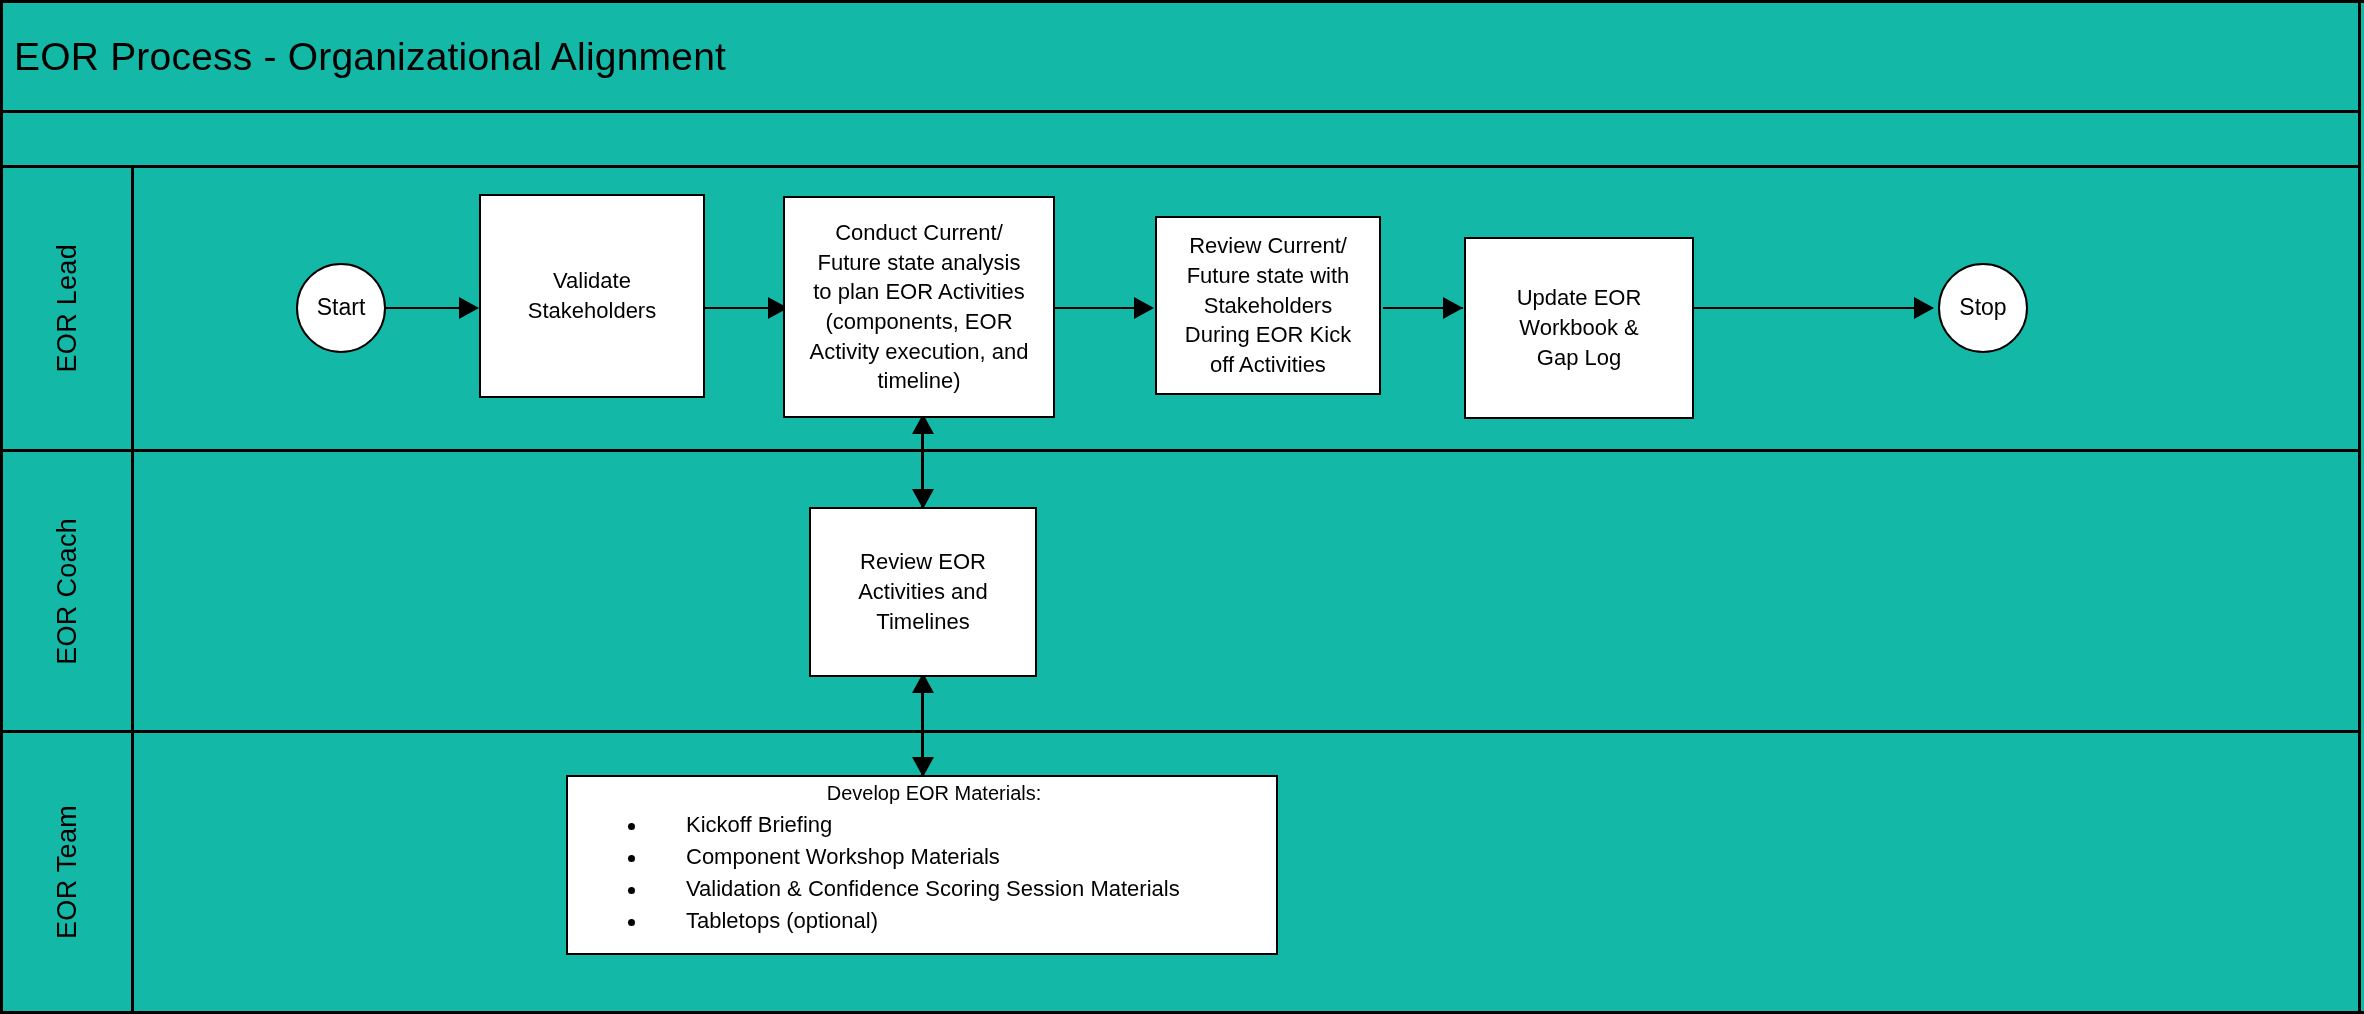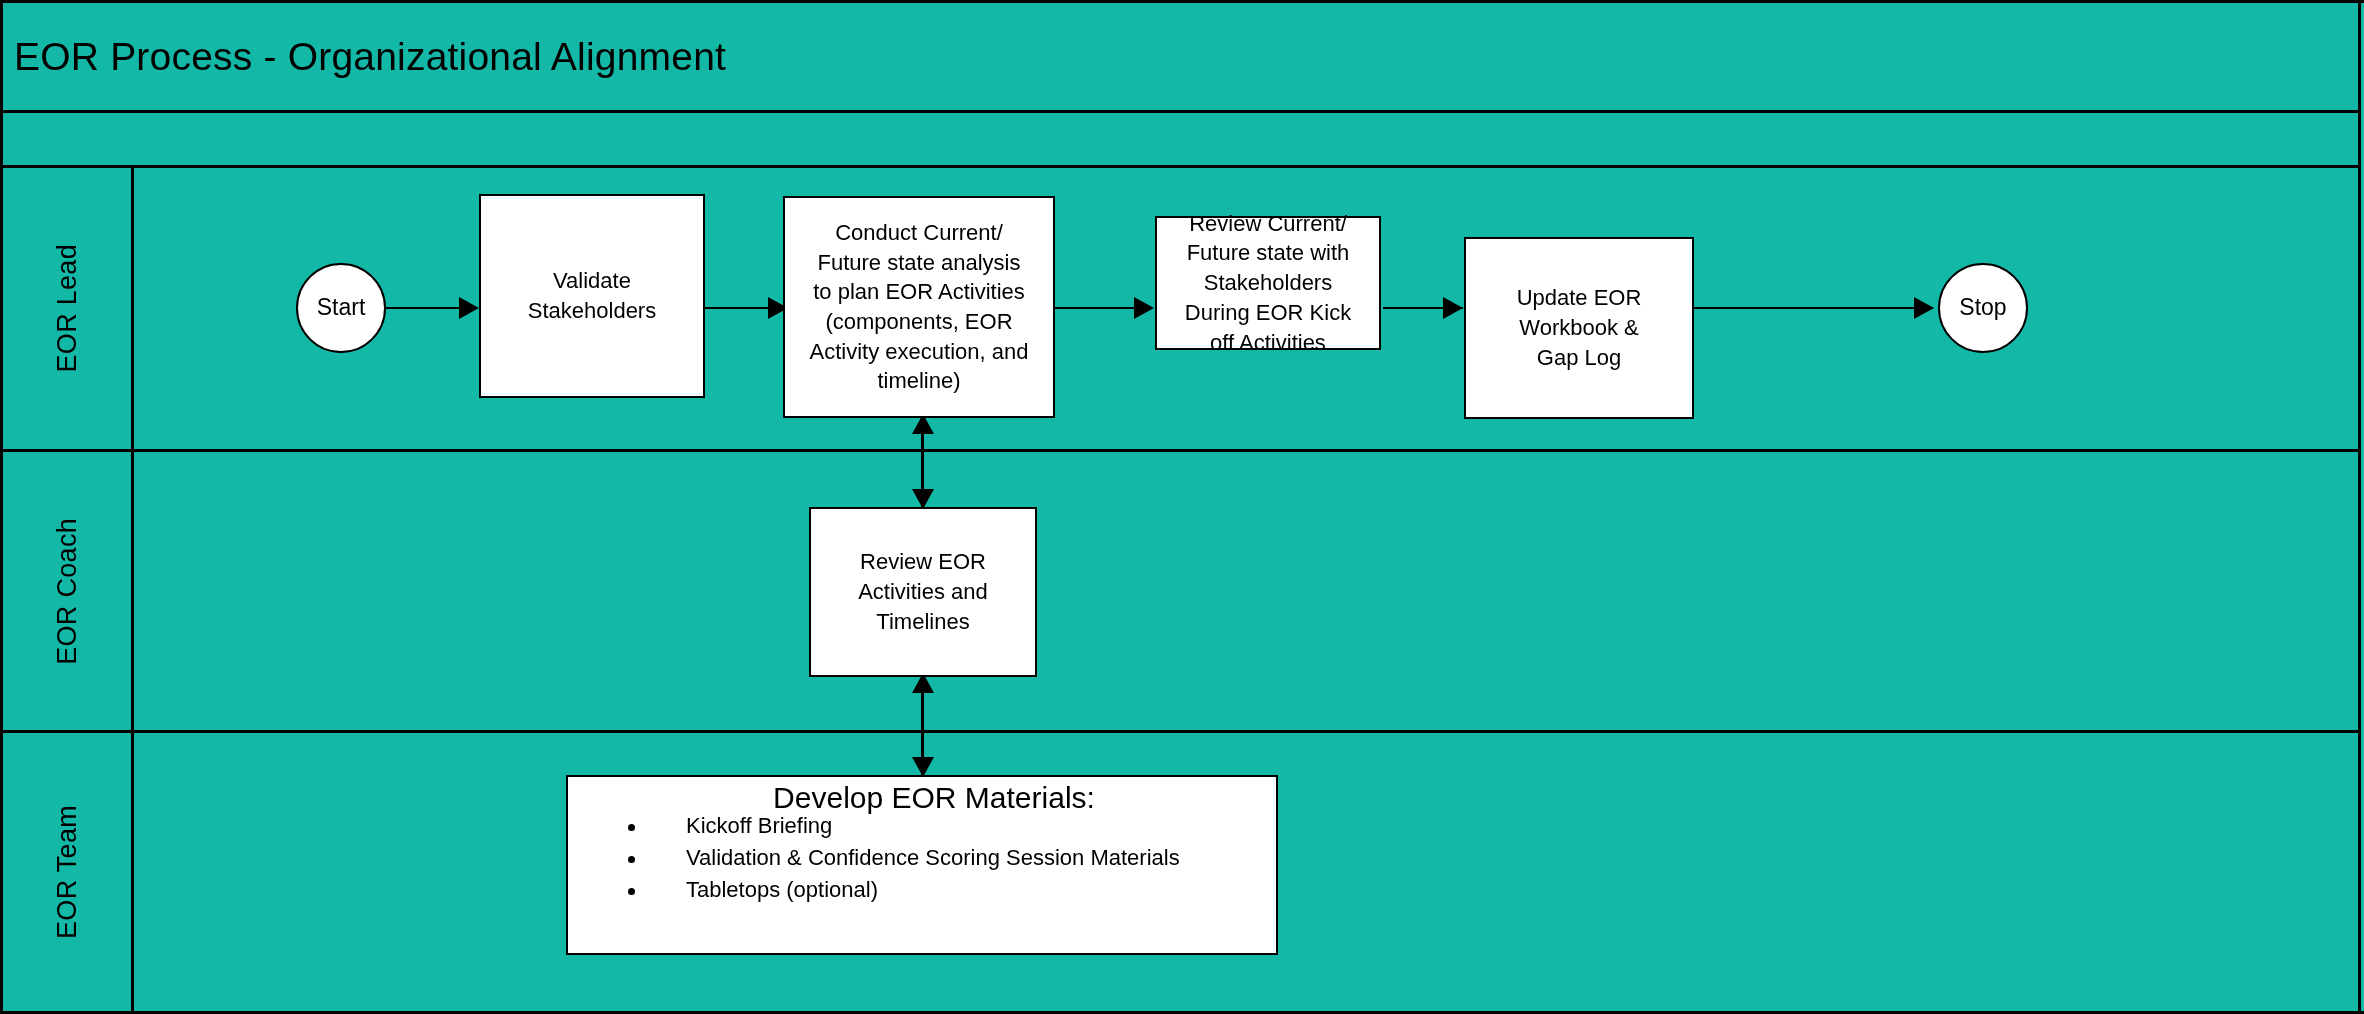--- a/index.html
+++ b/index.html
@@ -94,22 +94,22 @@
     position: absolute;
     box-sizing: border-box;
     border: 2px solid #000000;
     background: #ffffff;
     font-size: 22px;
     line-height: 1.0;
     padding: 6px 0 4px 0;
   }
   .materials-heading {
     text-align: center;
-    font-size: 30px;
-    margin-bottom: 2px;
+    font-size: 20px;
+    margin-bottom: 11px;
     padding-left: 24px;
   }
   .materials-list {
     margin: 0;
     padding: 0;
     list-style: none;
   }
   .materials-list li {
     position: relative;
     padding-left: 118px;
@@ -233,21 +233,21 @@
 
   <div class="node" style="left:783px; top:196px; width:272px; height:222px;">
     <span class="node-text">Conduct Current/
 Future state analysis
 to plan EOR Activities
 (components, EOR
 Activity execution, and
 timeline)</span>
   </div>
 
-  <div class="node" style="left:1155px; top:216px; width:226px; height:134px;">
+  <div class="node" style="left:1155px; top:216px; width:226px; height:179px;">
     <span class="node-text">Review Current/
 Future state with
 Stakeholders
 During EOR Kick
 off Activities</span>
   </div>
 
   <div class="node" style="left:1464px; top:208px; width:230px; height:182px;margin-top:29px;">
     <span class="node-text">Update EOR
 Workbook &amp;
@@ -261,18 +261,19 @@
   <div class="node" style="left:809px; top:507px; width:228px; height:170px;">
     <span class="node-text">Review EOR
 Activities and
 Timelines</span>
   </div>
 
   <div class="materials-box" style="left:566px; top:775px; width:712px; height:180px;">
     <div class="materials-heading">Develop EOR Materials:</div>
     <ul class="materials-list">
       <li>Kickoff Briefing</li>
+      <li>Component Workshop Materials</li>
       <li>Validation &amp; Confidence Scoring Session Materials</li>
       <li>Tabletops (optional)</li>
     </ul>
   </div>
 
 </div>
 
 </body></html>

